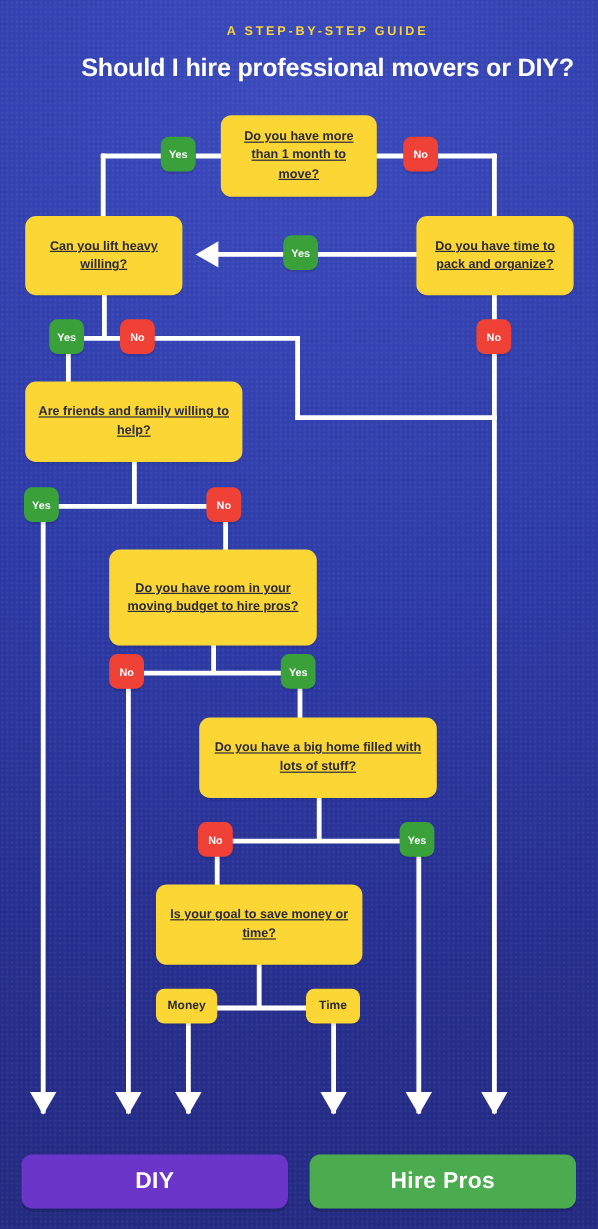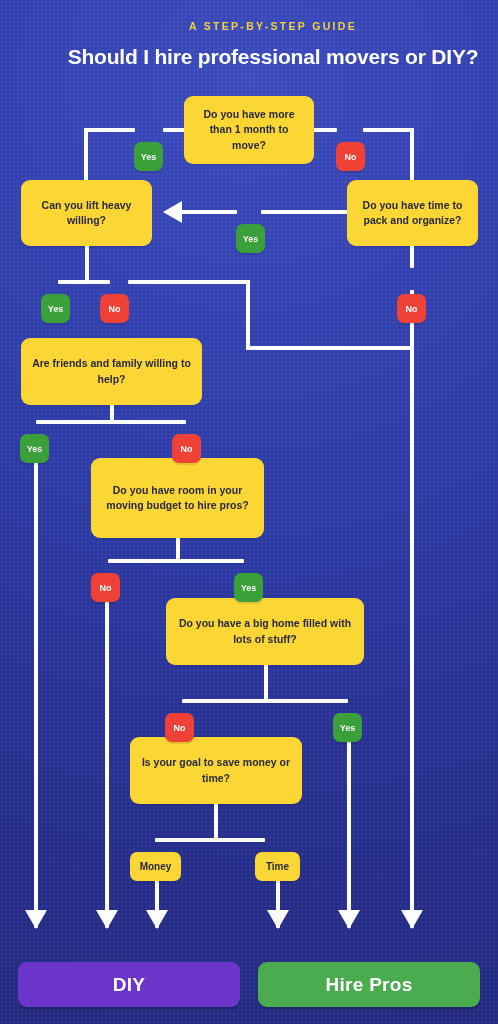--- a/index.html
+++ b/index.html
@@ -52,28 +52,28 @@
   
   .qbox{
     position:absolute;z-index:3;
     background:#fcd635;color:#2a2a3c;
     border-radius:9px;
     display:flex;align-items:center;justify-content:center;
     text-align:center;
     font-size:10.5px;font-weight:bold;line-height:1.45;
     padding:6px 10px;box-sizing:border-box;
     box-shadow:0 2px 0 rgba(0,0,0,.08);
+    text-decoration:underline;
   }
   .badge{
     position:absolute;z-index:4;
     border-radius:7px;color:#ffffff;
     display:flex;align-items:center;justify-content:center;
     font-size:9px;font-weight:bold;
     box-shadow:0 2px 0 rgba(0,0,0,.10);
-    margin-top:28px;
   }
   .badge.yes{background:#3aa03a;}
   .badge.no{background:#ef4136;}
   .badge.amber{background:#fcd635;color:#2a2a3c;font-size:10px;}
 
   .result{
     position:absolute;z-index:5;
     border-radius:9px;color:#ffffff;
     display:flex;align-items:center;justify-content:center;
     font-size:19px;font-weight:bold;letter-spacing:.3px;
@@ -147,21 +147,21 @@
   <div class="arrow-down" style="left:267px;top:910px;"></div>
   <div class="arrow-down" style="left:338px;top:910px;"></div>
   <div class="arrow-down" style="left:401px;top:910px;"></div>
 
   <div class="qbox" style="left:184px;top:96px;width:130px;height:68px;">Do you have more than 1 month to move?</div>
 
   <div class="qbox" style="left:21px;top:180px;width:131px;height:66px;">Can you lift heavy willing?</div>
 
   <div class="qbox" style="left:347px;top:180px;width:131px;height:66px;">Do you have time to pack and organize?</div>
 
-  <div class="qbox" style="left:21px;top:318px;width:181px;height:67px;margin-top:20px;">Are friends and family willing to help?</div>
+  <div class="qbox" style="left:21px;top:318px;width:181px;height:67px;">Are friends and family willing to help?</div>
 
   <div class="qbox" style="left:91px;top:458px;width:173px;height:80px;">Do you have room in your moving budget to hire pros?</div>
 
   <div class="qbox" style="left:166px;top:598px;width:198px;height:67px;">Do you have a big home filled with lots of stuff?</div>
 
   <div class="qbox" style="left:130px;top:737px;width:172px;height:67px;">Is your goal to save money or time?</div>
 
   <div class="badge yes" style="left:134px;top:114px;width:29px;height:29px;">Yes</div>
   <div class="badge no" style="left:336px;top:114px;width:29px;height:29px;">No</div>
 

